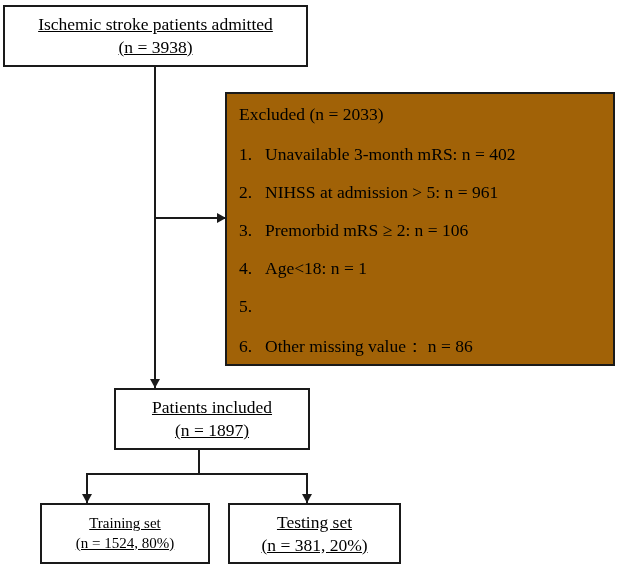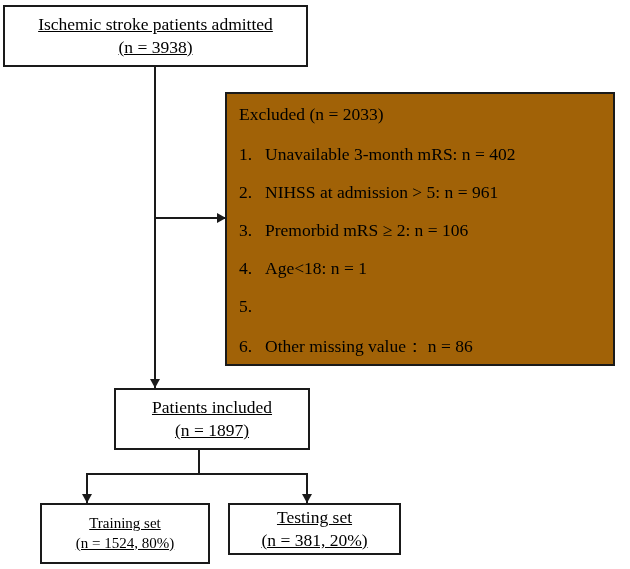--- a/index.html
+++ b/index.html
@@ -47,21 +47,21 @@
     font-size: 17.5px;
   }
   #box-training {
     left: 3px;   top: 503px;
     width: 170px; height: 61px;
     font-size: 15px;
     margin-left: 37px;
   }
   #box-testing {
     left: 228px; top: 503px;
-    width: 173px; height: 52px;
+    width: 173px; height: 61px;
     font-size: 17.5px;
   }
 
   
   #box-excluded {
     position: absolute;
     box-sizing: border-box;
     left: 225px; top: 92px;
     width: 390px; height: 274px;
     border: 2px solid #1a1a1a;

